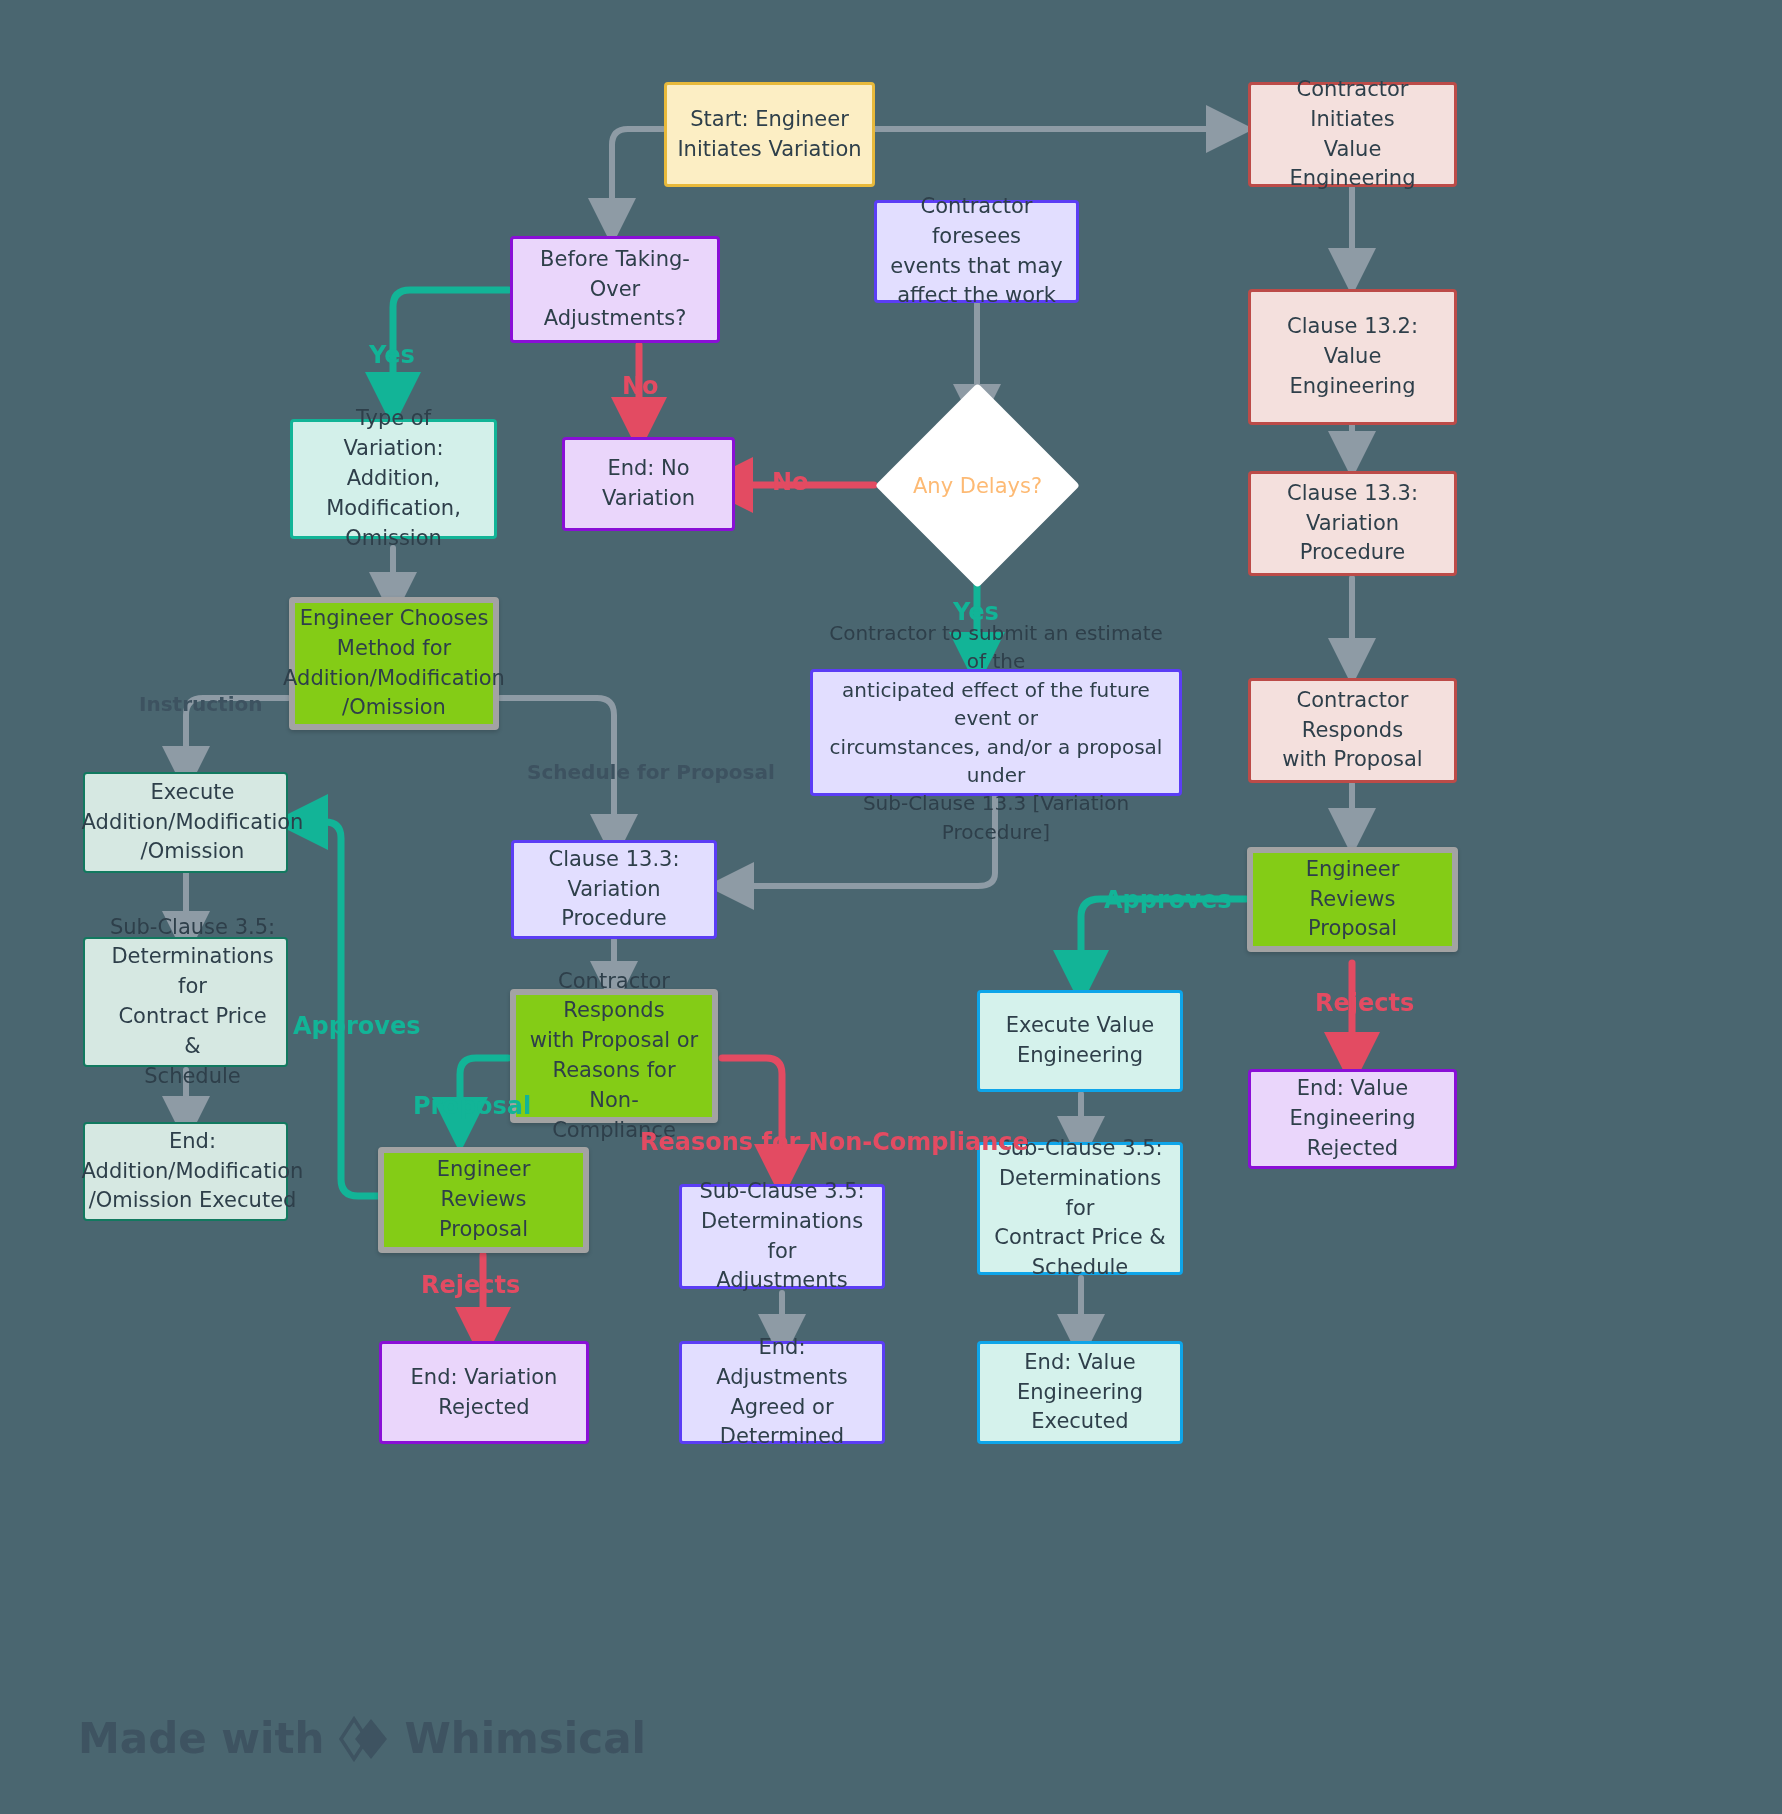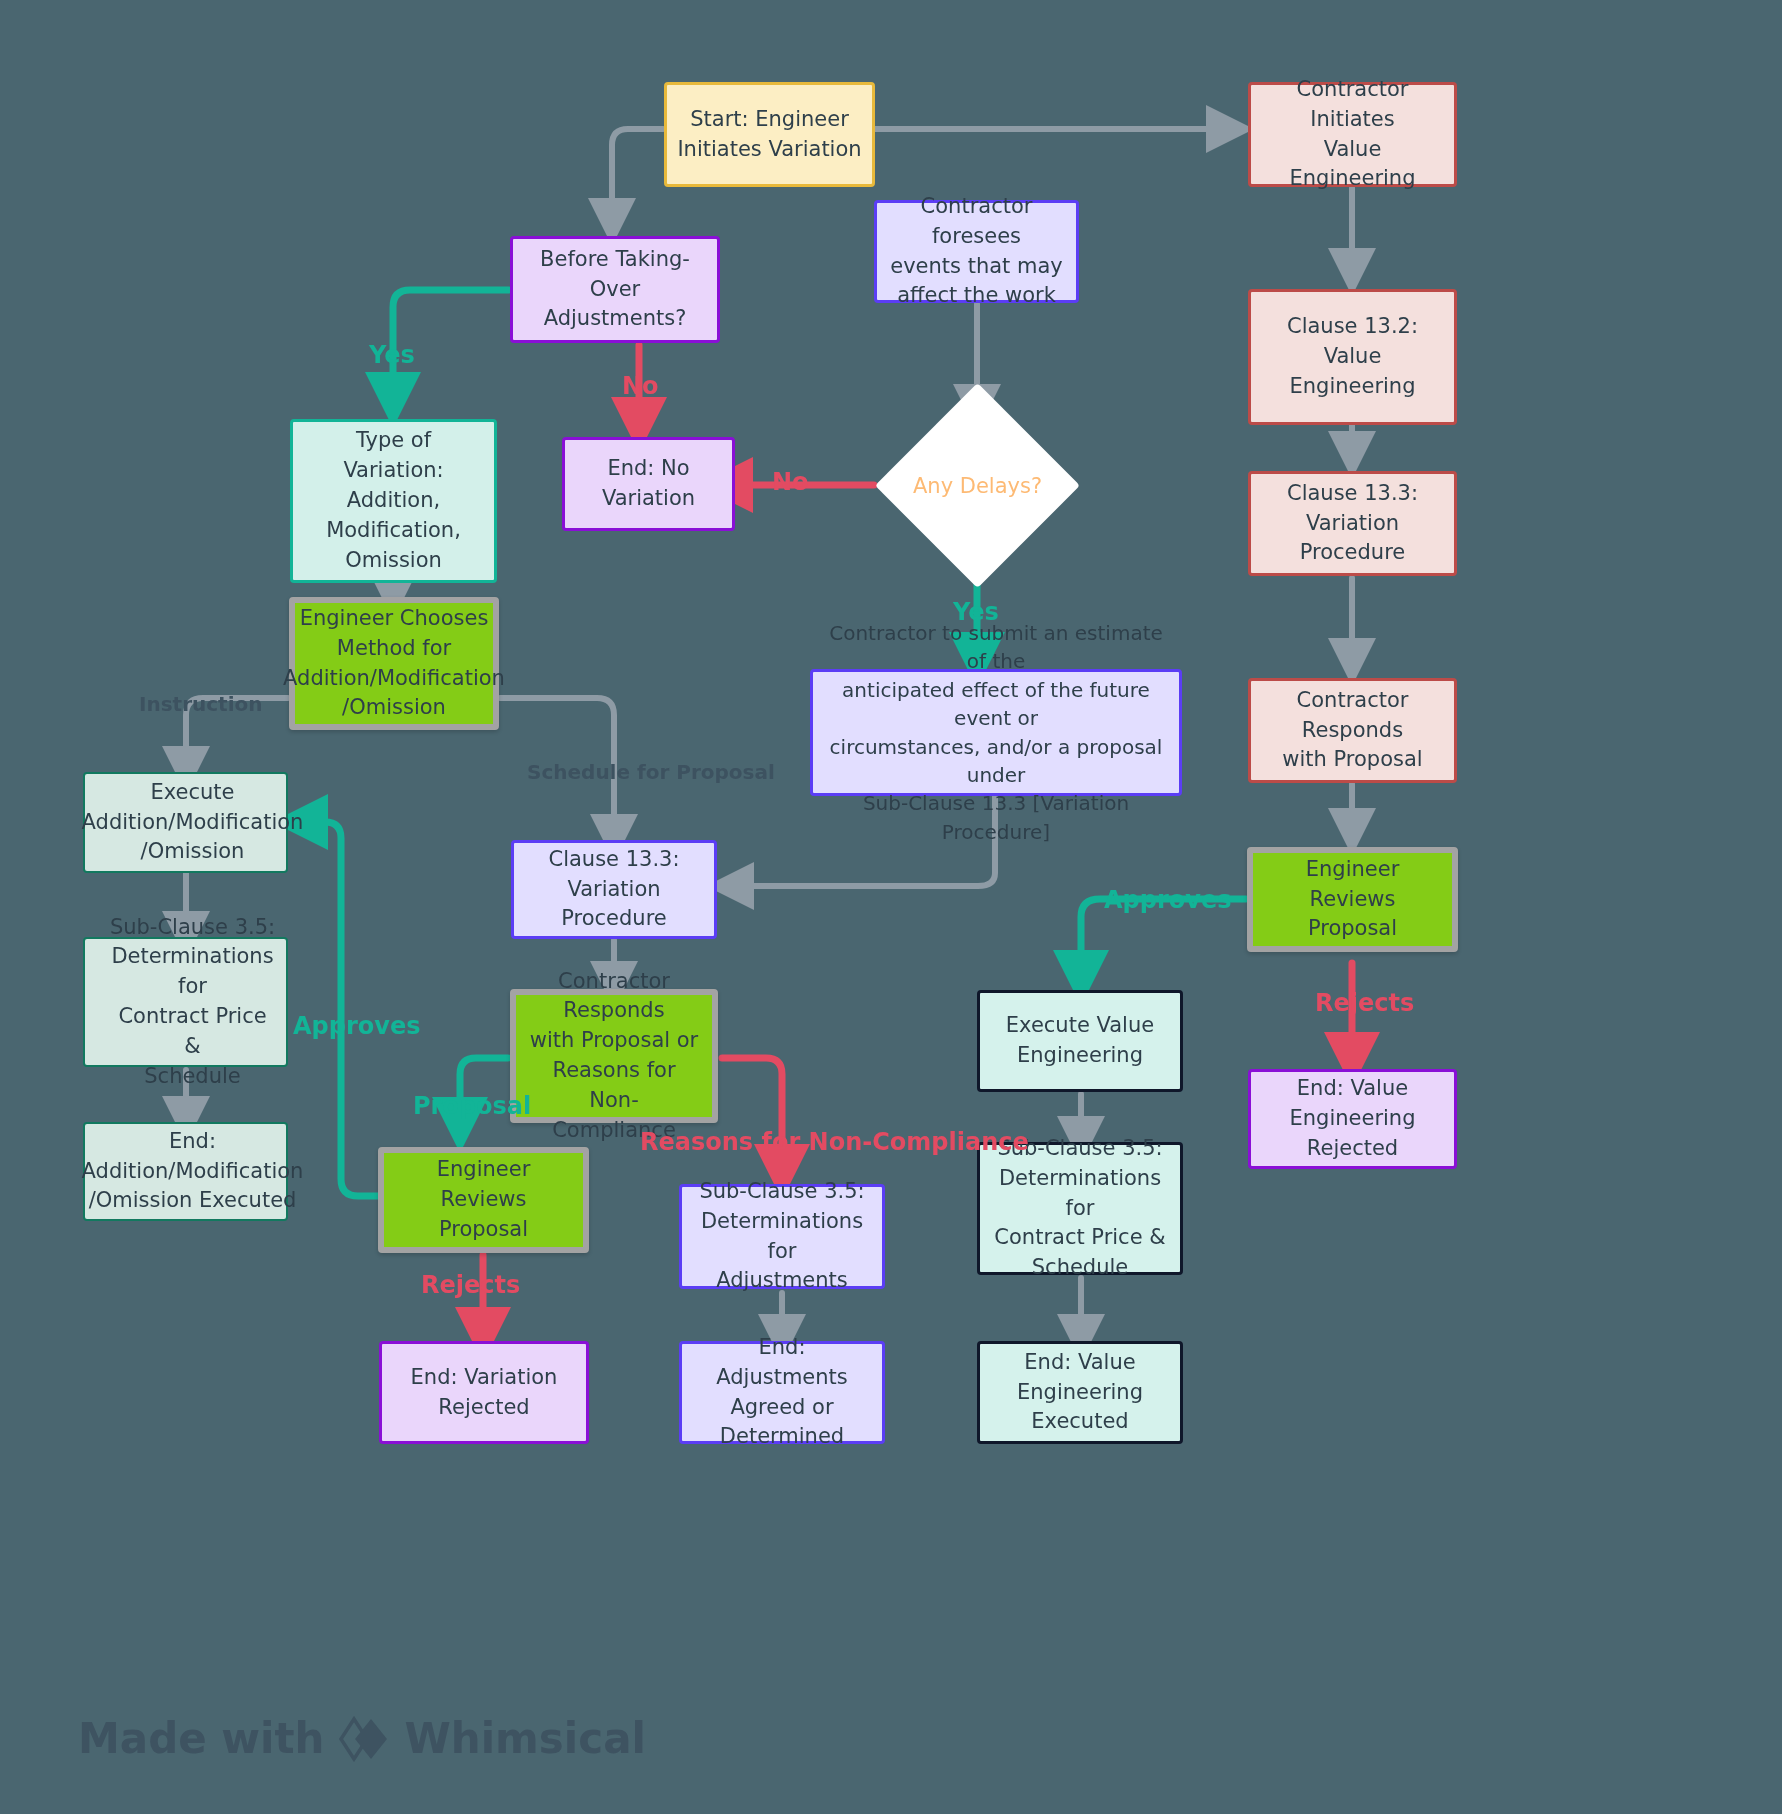--- a/index.html
+++ b/index.html
@@ -28,21 +28,21 @@
     border-radius: 4px;
     padding: 6px 10px;
     white-space: pre-line;
     z-index: 5;
   }
   
   .n-yellow  { background: #fceec4; border: 3px solid #e8b93b; }
   .n-violet  { background: #ead6fb; border: 3px solid #8a0fd6; }
   .n-mintA   { background: #d3f0ea; border: 3px solid #12b497; }
   .n-mintB   { background: #d6e8e2; border: 2px solid #12795f; padding-left: 24px; }
-  .n-mintC   { background: #d5f2ec; border: 3px solid #0f172a; }
+  .n-mintC   { background: #d5f2ec; border: 3px solid #0ea5e9; }
   .n-white   { background: #84cc16; border: 6px solid #a3a3a3; box-shadow: 0 2px 4px rgba(0,0,0,.18); }
   .n-lav     { background: #e2deff; border: 3px solid #5b3df5; }
   .n-rose    { background: #f4e0dd; border: 3px solid #bc4b48; }
 
   .diamond {
     position: absolute;
     z-index: 5;
   }
   .diamond .dshape {
     position: absolute;
@@ -191,21 +191,21 @@
 Variation</div>
 
   <div class="diamond" style="left:905px; top:413px; width:145px; height:145px;">
     <div class="dshape"></div>
     <div class="dlabel" style="left:-45px; right:-45px;">Any Delays?</div>
   </div>
 
   <div class="node n-rose" style="left:1248px; top:471px; width:209px; height:105px;">Clause 13.3: Variation
 Procedure</div>
 
-  <div class="node n-mintA" style="left:290px; top:419px; width:207px; height:164px;">Type of Variation:
+  <div class="node n-mintA" style="left:290px; top:419px; width:207px; height:120px;">Type of Variation:
 Addition,
 Modification,
 Omission</div>
 
   <div class="node n-rose" style="left:1248px; top:678px; width:209px; height:105px;">Contractor Responds
 with Proposal</div>
 
   <div class="node n-white" style="left:289px; top:597px; width:210px; height:133px;">Engineer Chooses
 Method for
 Addition/Modification

